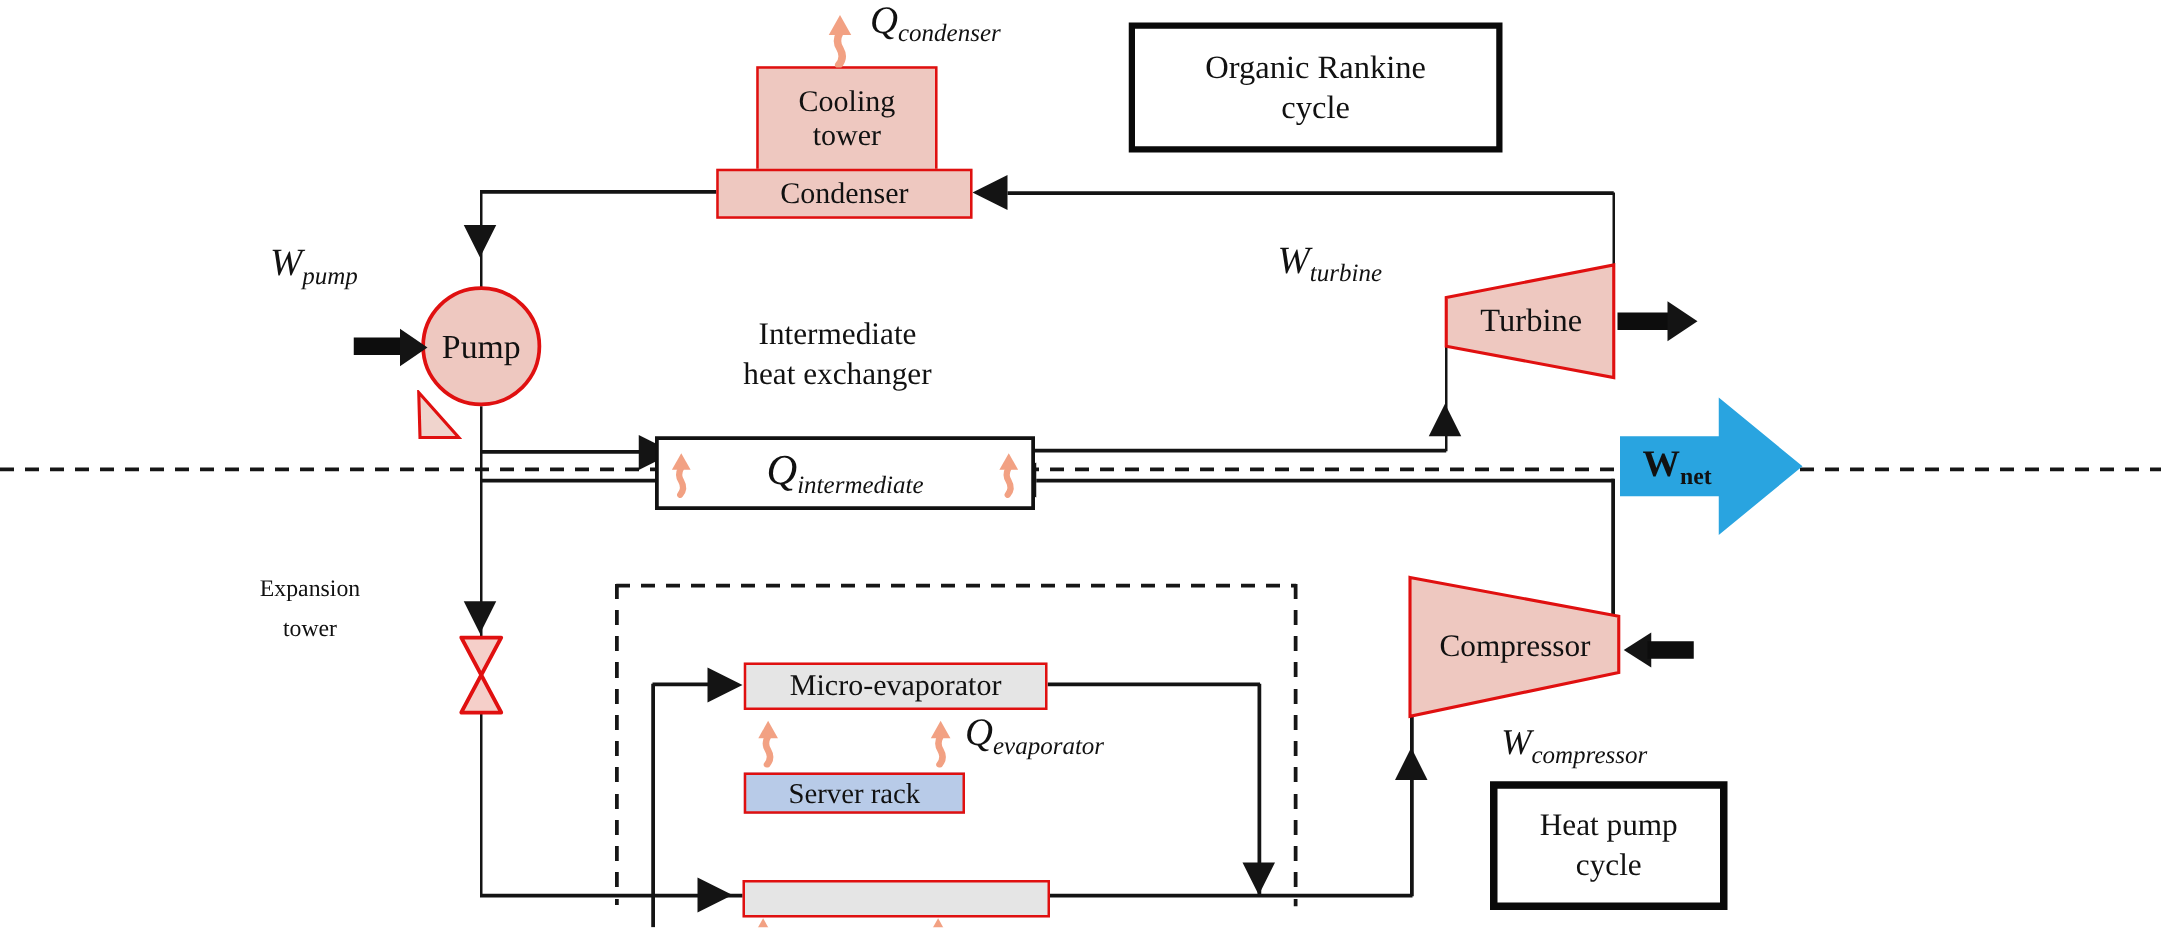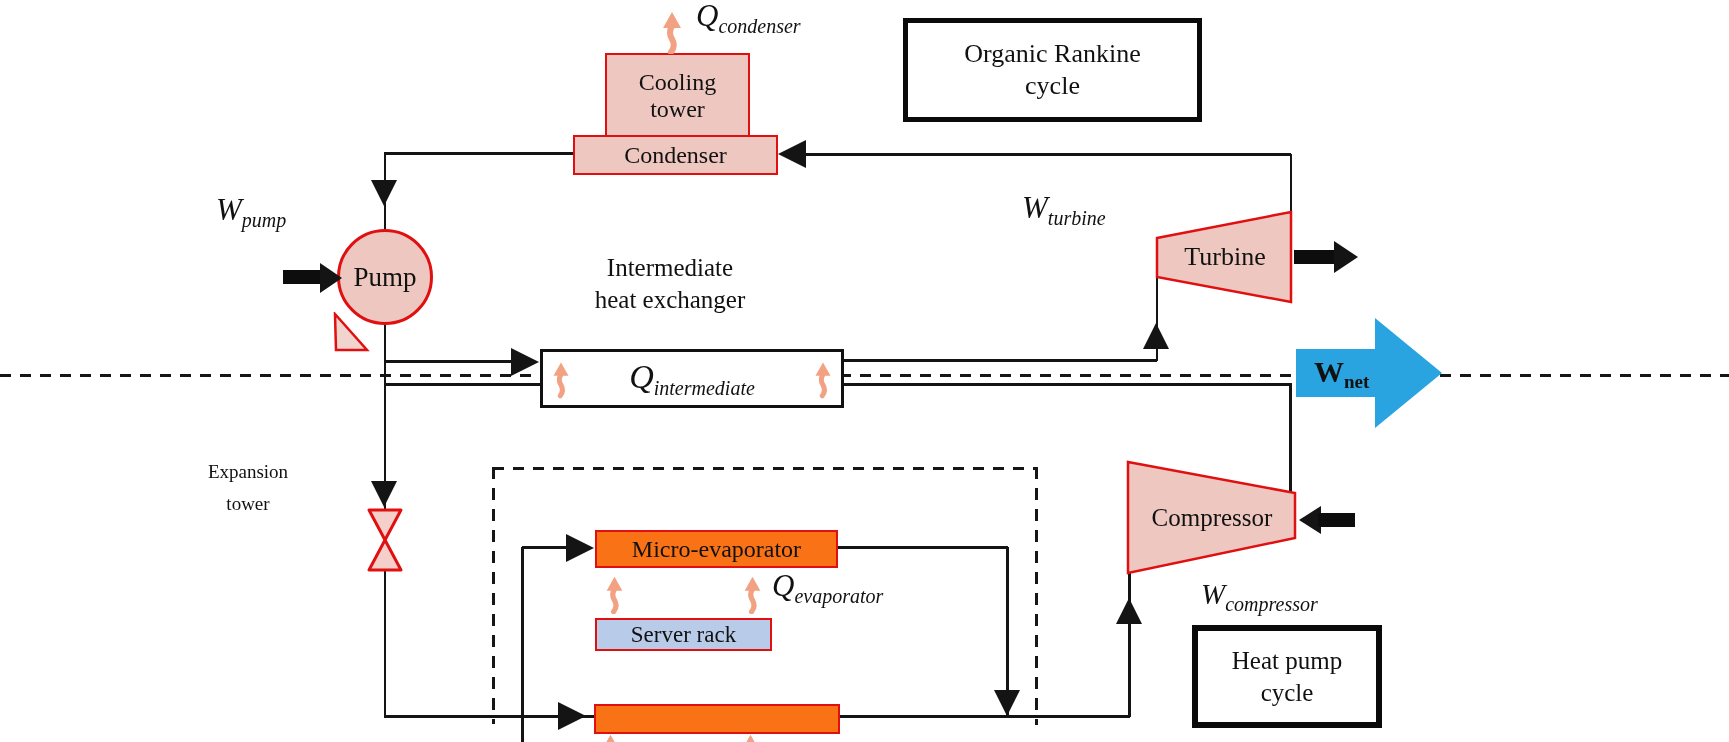--- a/index.html
+++ b/index.html
@@ -17,21 +17,21 @@
   .ah{position:absolute;width:0;height:0;z-index:2;}
   .ah.r{border-top:14px solid transparent;border-bottom:14px solid transparent;border-left:28px solid #141414;}
   .ah.l{border-top:14px solid transparent;border-bottom:14px solid transparent;border-right:28px solid #141414;}
   .ah.d{border-left:13px solid transparent;border-right:13px solid transparent;border-top:26px solid #141414;}
   .ah.u{border-left:13px solid transparent;border-right:13px solid transparent;border-bottom:26px solid #141414;}
   
   .wbody{position:absolute;background:#0d0d0d;z-index:3;}
   
   .pinkbox{position:absolute;background:#eec8c0;border:2.5px solid #e01010;box-sizing:border-box;
     display:flex;align-items:center;justify-content:center;text-align:center;z-index:3;}
-  .yellowbox{position:absolute;background:#f97316;border:2.5px solid #e01010;box-sizing:border-box;
+  .yellowbox{position:absolute;background:#e5e5e5;border:2.5px solid #e01010;box-sizing:border-box;
     display:flex;align-items:center;justify-content:center;z-index:3;}
   .bluebox{position:absolute;background:#b8cbe8;border:2px solid #e01010;box-sizing:border-box;
     display:flex;align-items:center;justify-content:center;z-index:3;}
   .labelbox{position:absolute;background:#fff;border:5px solid #0a0a0a;box-sizing:border-box;
     display:flex;flex-direction:column;align-items:center;justify-content:center;text-align:center;
     font-size:26px;line-height:32px;z-index:3;}
   .hxbox{position:absolute;background:#fff;border:3.5px solid #111;box-sizing:border-box;
     display:flex;align-items:center;justify-content:center;z-index:3;}
   .ctext{font-size:24px;}
   .static-label{position:absolute;z-index:5;text-align:center;}
@@ -129,21 +129,21 @@
   <div class="wbody" style="left:283px;top:270px;width:40px;height:14px;"></div>
   <div class="ah r" style="left:320px;top:263px;border-top-width:15px;border-bottom-width:15px;border-left-width:22px;z-index:3;"></div>
   <div class="qw" style="left:216px;top:192px;">
     <span class="main">W</span><span class="sub">pump</span>
   </div>
 
   <div class="static-label" style="left:540px;top:252px;width:260px;font-size:25px;line-height:32px;">
     <div>Intermediate</div>
     <div>heat exchanger</div>
   </div>
-  <div class="hxbox" style="left:540px;top:349px;width:304px;height:59px;">
+  <div class="hxbox" style="left:524px;top:349px;width:304px;height:59px;">
     <div class="abs" style="left:8px;top:8px;">
       <svg width="20" height="40" viewBox="0 0 24 42">
         <path d="M12 14 q-4 7 0 13 q4 7 -1 13" stroke="#f2a183" stroke-width="6" fill="none" stroke-linecap="round"></path>
         <path d="M12 0 L3 16 L21 16 Z" fill="#f2a183"></path>
       </svg>
     </div>
     <div class="qw" style="position:static;">
       <span class="main" style="font-size:34px;">Q</span><span class="sub">intermediate</span>
     </div>
     <div class="abs" style="right:8px;top:8px;">

